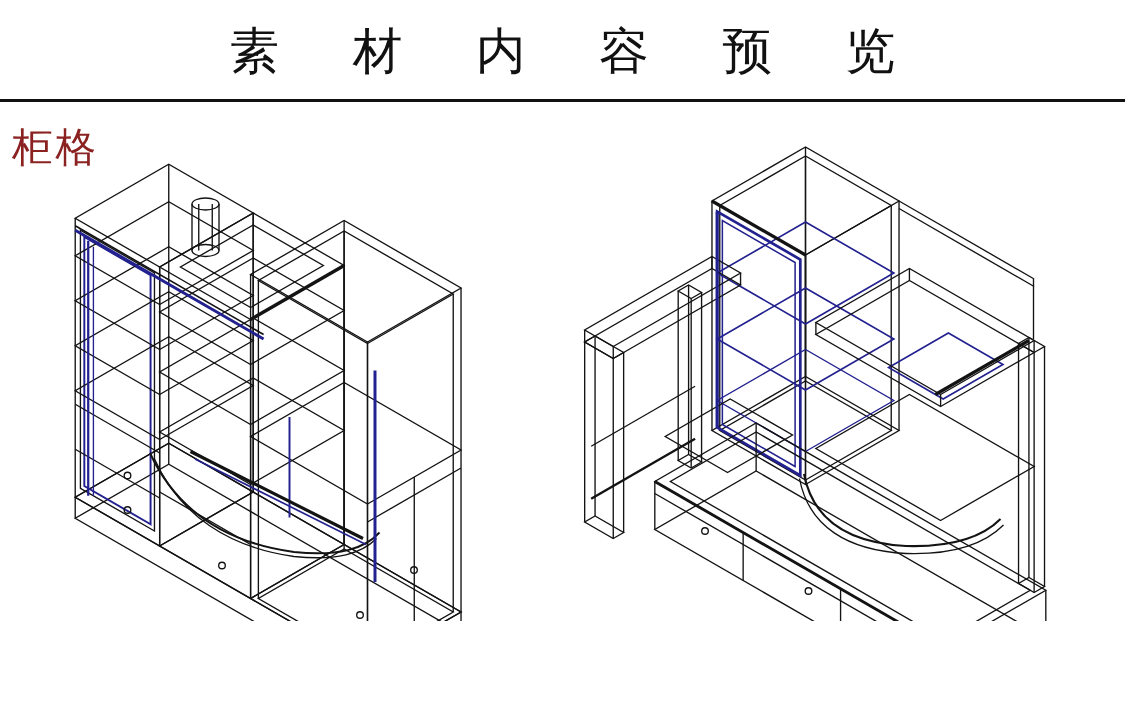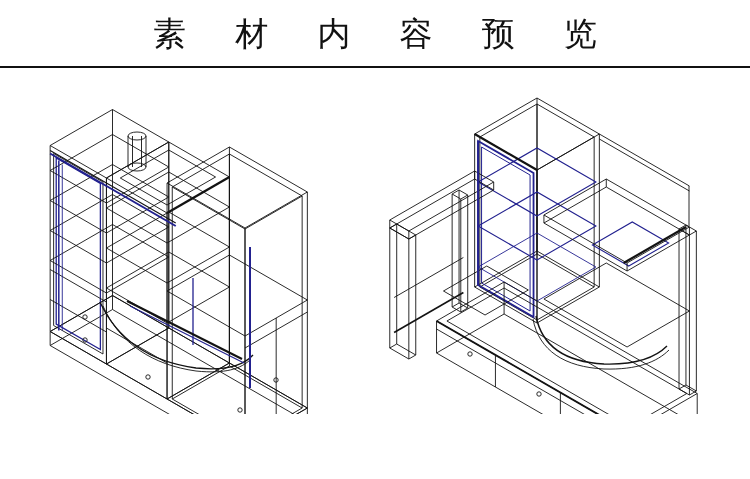--- a/index.html
+++ b/index.html
@@ -10,20 +10,21 @@
   .divider{position:absolute;top:66px;left:0;width:750px;height:2px;background:#111;}
   .category{position:absolute;top:80px;left:8px;font-size:27px;letter-spacing:2px;}
   .canvas{position:absolute;top:0;left:0;}
 </style>
 </head>
 <body>
 
 <div class="page">
   <div class="title">素 材 内 容 预 览</div>
   <div class="divider" style="background: rgb(17, 17, 17);"></div>
+  <div class="category" style="color: rgb(139, 34, 34);">柜格</div>
   <svg class="canvas" id="canvas" width="750" height="479" viewBox="0 0 750 479">
       <g>
         <path d="M245,458L307.352,422L112.50200000000001,309.5L50.150000000000006,345.5Z" fill="none" stroke="#131313" stroke-width="0.9"></path>
         <path d="M245,444L307.352,408L112.50200000000001,295.5L50.150000000000006,331.5Z" fill="none" stroke="#131313" stroke-width="0.9"></path>
         <line x1="245" y1="458" x2="245" y2="444" fill="none" stroke="#131313" stroke-width="0.9"></line>
         <line x1="307.352" y1="422" x2="307.352" y2="408" fill="none" stroke="#131313" stroke-width="0.9"></line>
         <line x1="112.50200000000001" y1="309.5" x2="112.50200000000001" y2="295.5" fill="none" stroke="#131313" stroke-width="0.9"></line>
         <line x1="50.150000000000006" y1="345.5" x2="50.150000000000006" y2="331.5" fill="none" stroke="#131313" stroke-width="0.9"></line>
         <path d="M245,444L307.352,408L229.412,363L167.06,399Z" fill="none" stroke="#131313" stroke-width="0.9"></path>
         <path d="M245,228L307.352,192L229.412,147L167.06,183Z" fill="none" stroke="#131313" stroke-width="0.9"></path>

